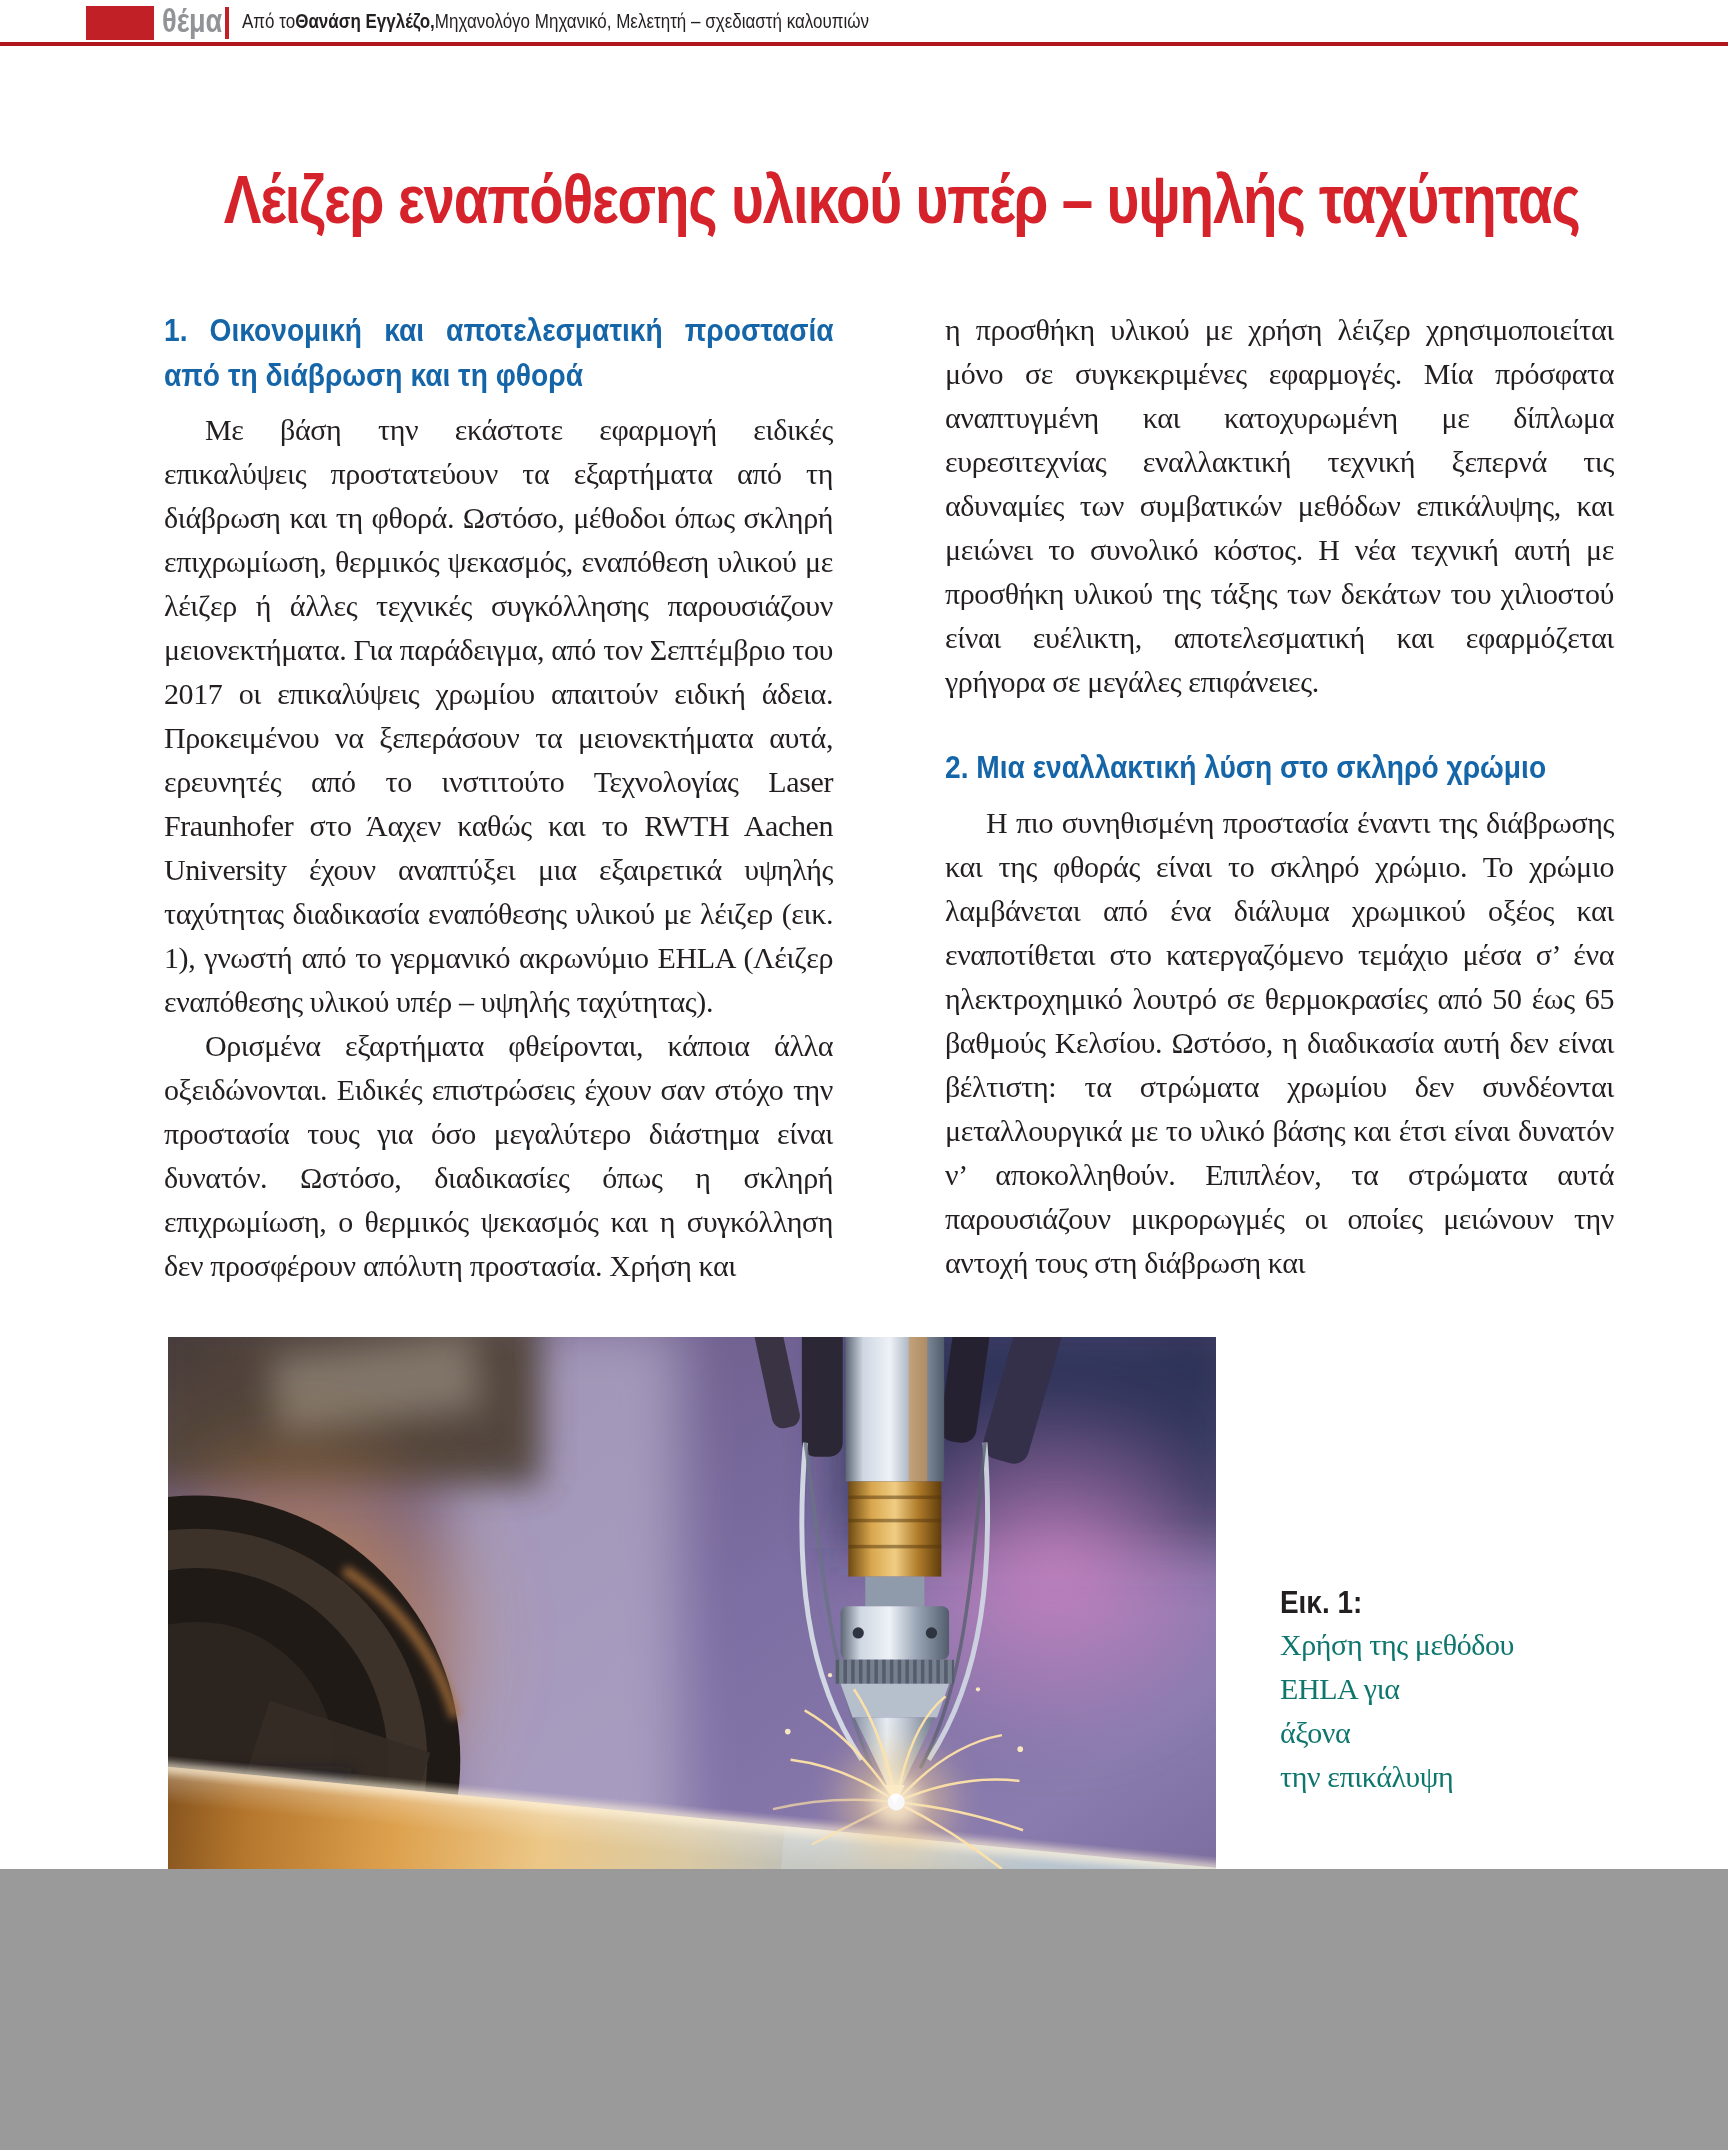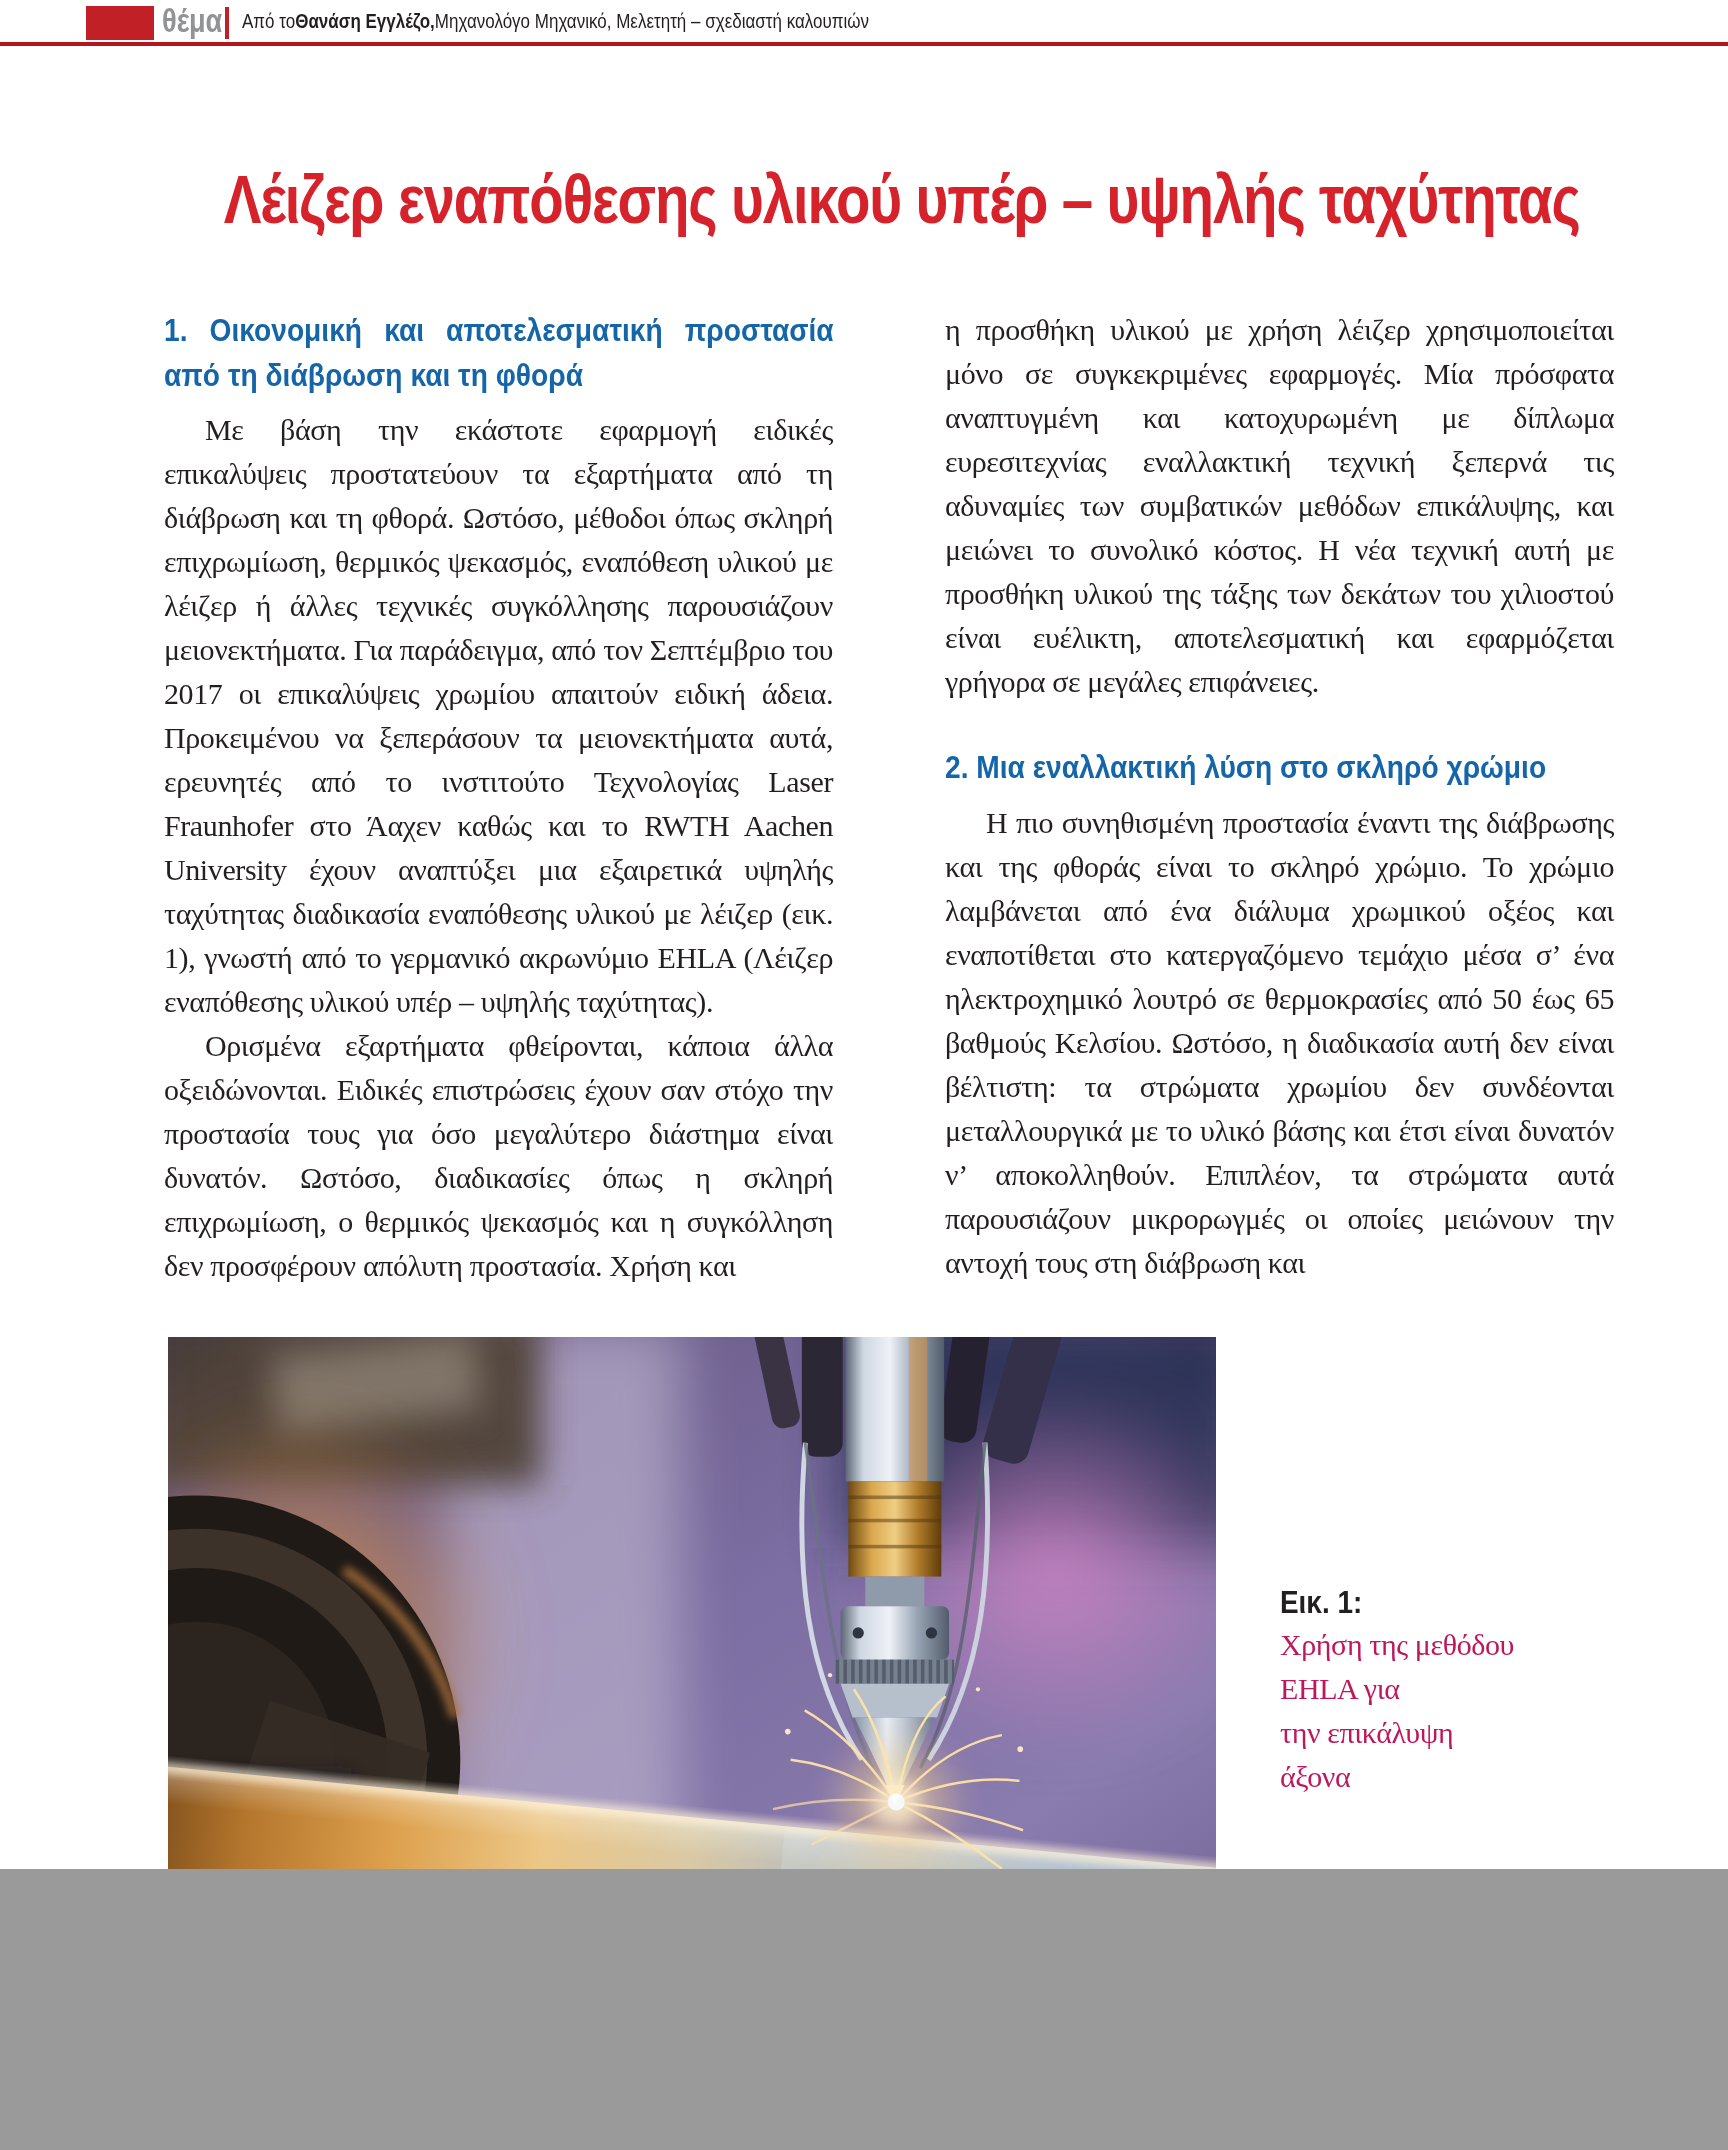--- a/index.html
+++ b/index.html
@@ -48,21 +48,21 @@
   }
   .section-heading.single{margin-top:41px;margin-bottom:11.3px;text-align:left;}
   
   .photo-figure{position:absolute;left:168px;top:1337px;width:1048px;height:706px;margin:0;}
   .photo-figure svg{display:block;width:100%;height:100%;}
   .figure-caption{position:absolute;left:1280px;top:1582px;width:338px;}
   .caption-label{
     font-family:"Liberation Sans",sans-serif;font-weight:700;font-size:31px;line-height:41px;
     transform:scaleX(.9);transform-origin:left top;color:#231f20;
   }
-  .caption-line{font-size:30px;line-height:44px;color:#be185d;letter-spacing:-0.4px;}
+  .caption-line{font-size:30px;line-height:44px;color:#0f766e;letter-spacing:-0.4px;}
   
   .page-footer{
     position:absolute;left:164px;right:156px;top:2076px;height:62px;
     display:flex;align-items:center;
   }
   .page-number{font-family:"Liberation Sans",sans-serif;font-weight:600;font-size:32px;}
   .logo{margin-left:39px;display:flex;flex-direction:column;align-items:center;}
   .logo-text{
     font-family:"Liberation Serif",serif;font-style:italic;font-weight:700;
     color:#2060ab;line-height:.92;white-space:nowrap;
@@ -263,22 +263,22 @@
       </g>
 
       <rect width="1488" height="1002" fill="url(#vig)"></rect>
     </svg>
   </figure>
 
   <div class="figure-caption">
     <div class="caption-label">Εικ. 1:</div>
     <div class="caption-line">Χρήση της μεθόδου</div>
     <div class="caption-line">EHLA για</div>
+    <div class="caption-line">άξονα</div>
     <div class="caption-line">την επικάλυψη</div>
-    <div class="caption-line">άξονα</div>
   </div>
 
   <footer class="page-footer">
     <div class="page-number">14</div>
     <div class="logo">
       <div class="logo-text"><span class="logo-m">M</span><span class="logo-rest">OULDING</span></div>
       <div class="logo-tagline">μήτρες &amp; εργαλεία</div>
       <div class="logo-bar"></div>
     </div>
     <div class="footer-sep"></div>

